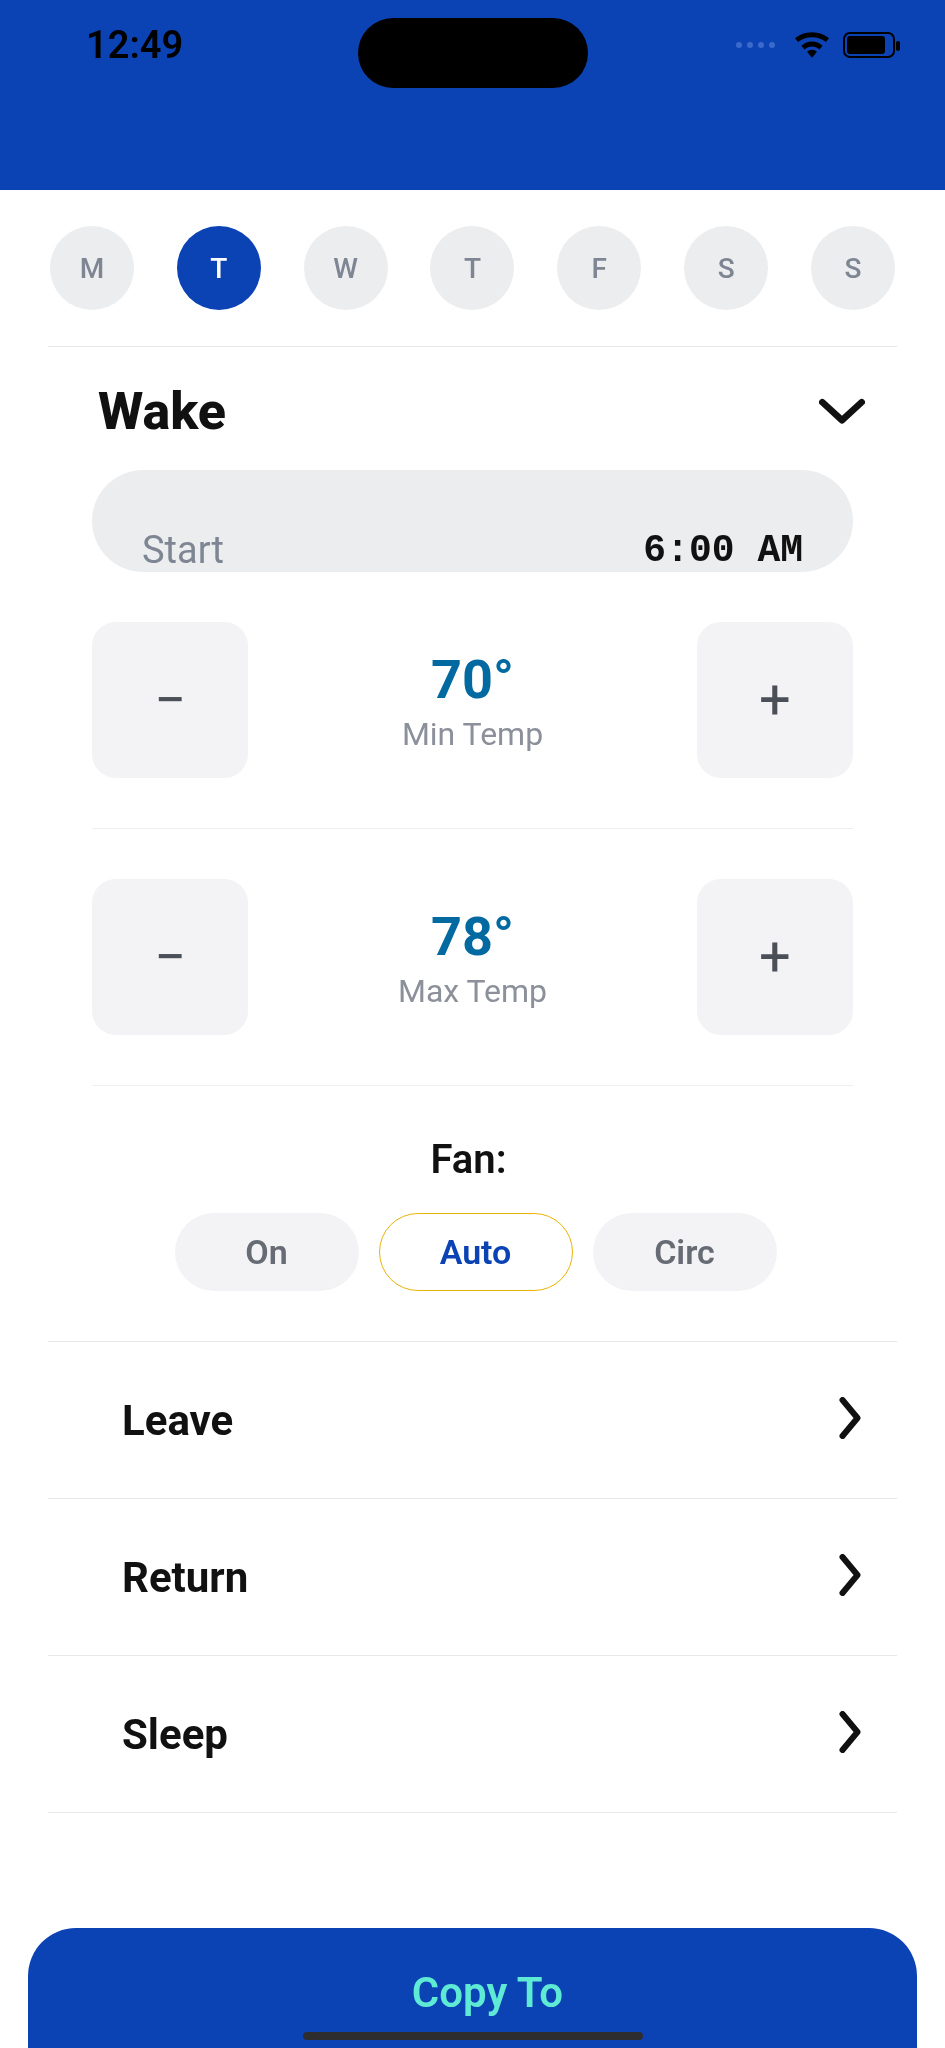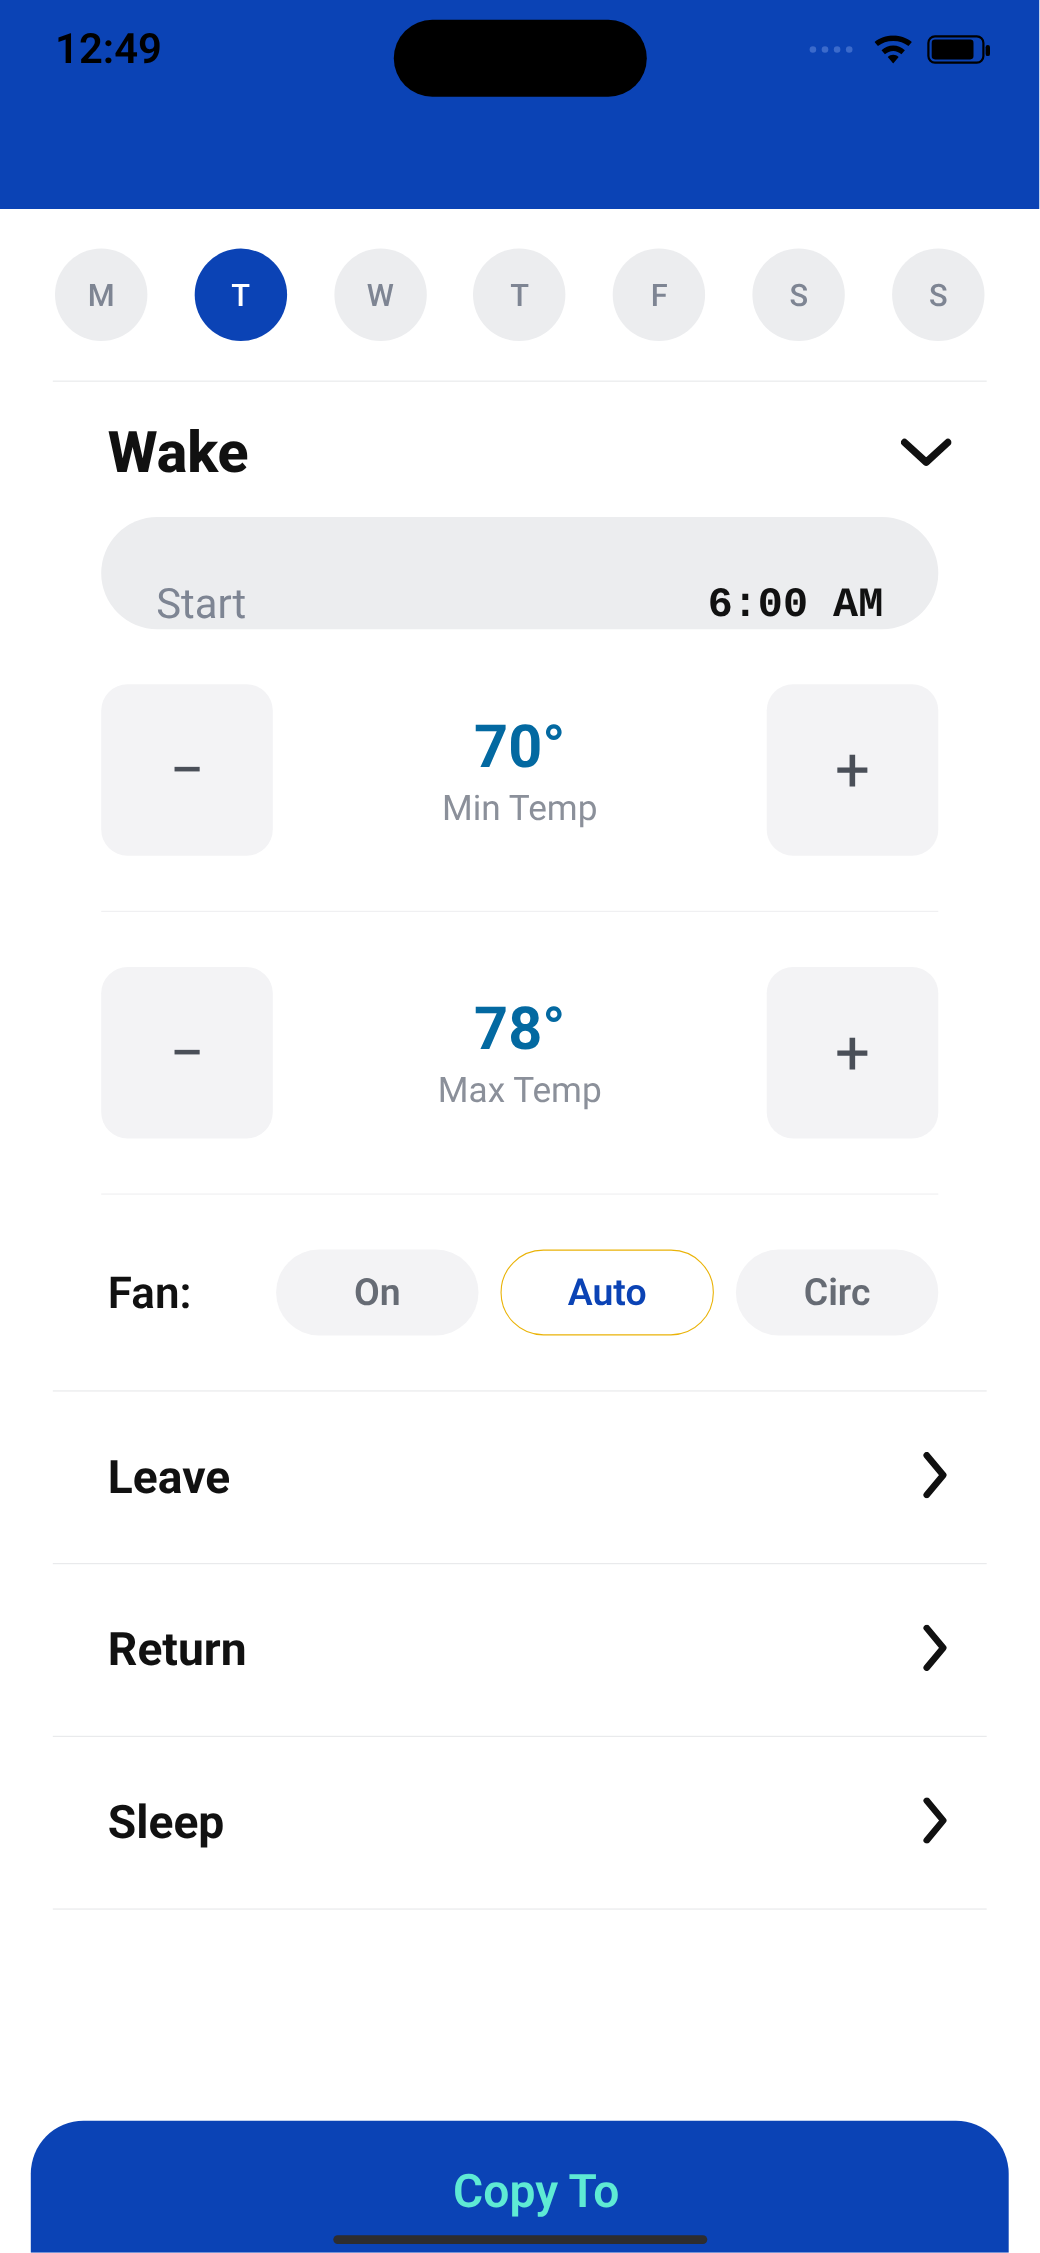--- a/index.html
+++ b/index.html
@@ -30,20 +30,21 @@
     height: 90px;
     display: flex;
     align-items: center;
     justify-content: space-between;
     padding: 0 50px;
   }
   .status-time {
     font-size: 38px;
     font-weight: 600;
     color: #000;
+    margin-left: 36px;
   }
   .notch {
     position: absolute;
     top: 18px;
     left: 50%;
     transform: translateX(-50%);
     width: 230px;
     height: 70px;
     background: #000;
     border-radius: 40px;
@@ -231,20 +232,21 @@
     background: #efeff1;
     margin: 0 92px;
   }
 
   
   .fan-row {
     display: flex;
     align-items: center;
     padding: 50px 92px 50px 98px;
     gap: 30px;
+    flex-direction: column;
   }
   .fan-label {
     font-size: 40px;
     font-weight: 600;
     color: #111;
     min-width: 90px;
   }
   .fan-pills {
     display: flex;
     gap: 20px;
@@ -279,20 +281,21 @@
     background: #e7e8ea;
     margin: 0 48px;
   }
   .list-row {
     display: flex;
     align-items: center;
     justify-content: space-between;
     padding: 0 82px 0 98px;
     height: 156px;
     cursor: pointer;
+    margin-left: 24px;
   }
   .list-row .lbl {
     font-size: 42px;
     font-weight: 700;
     color: #111;
   }
 
   
   .bottom-area {
     position: absolute;

